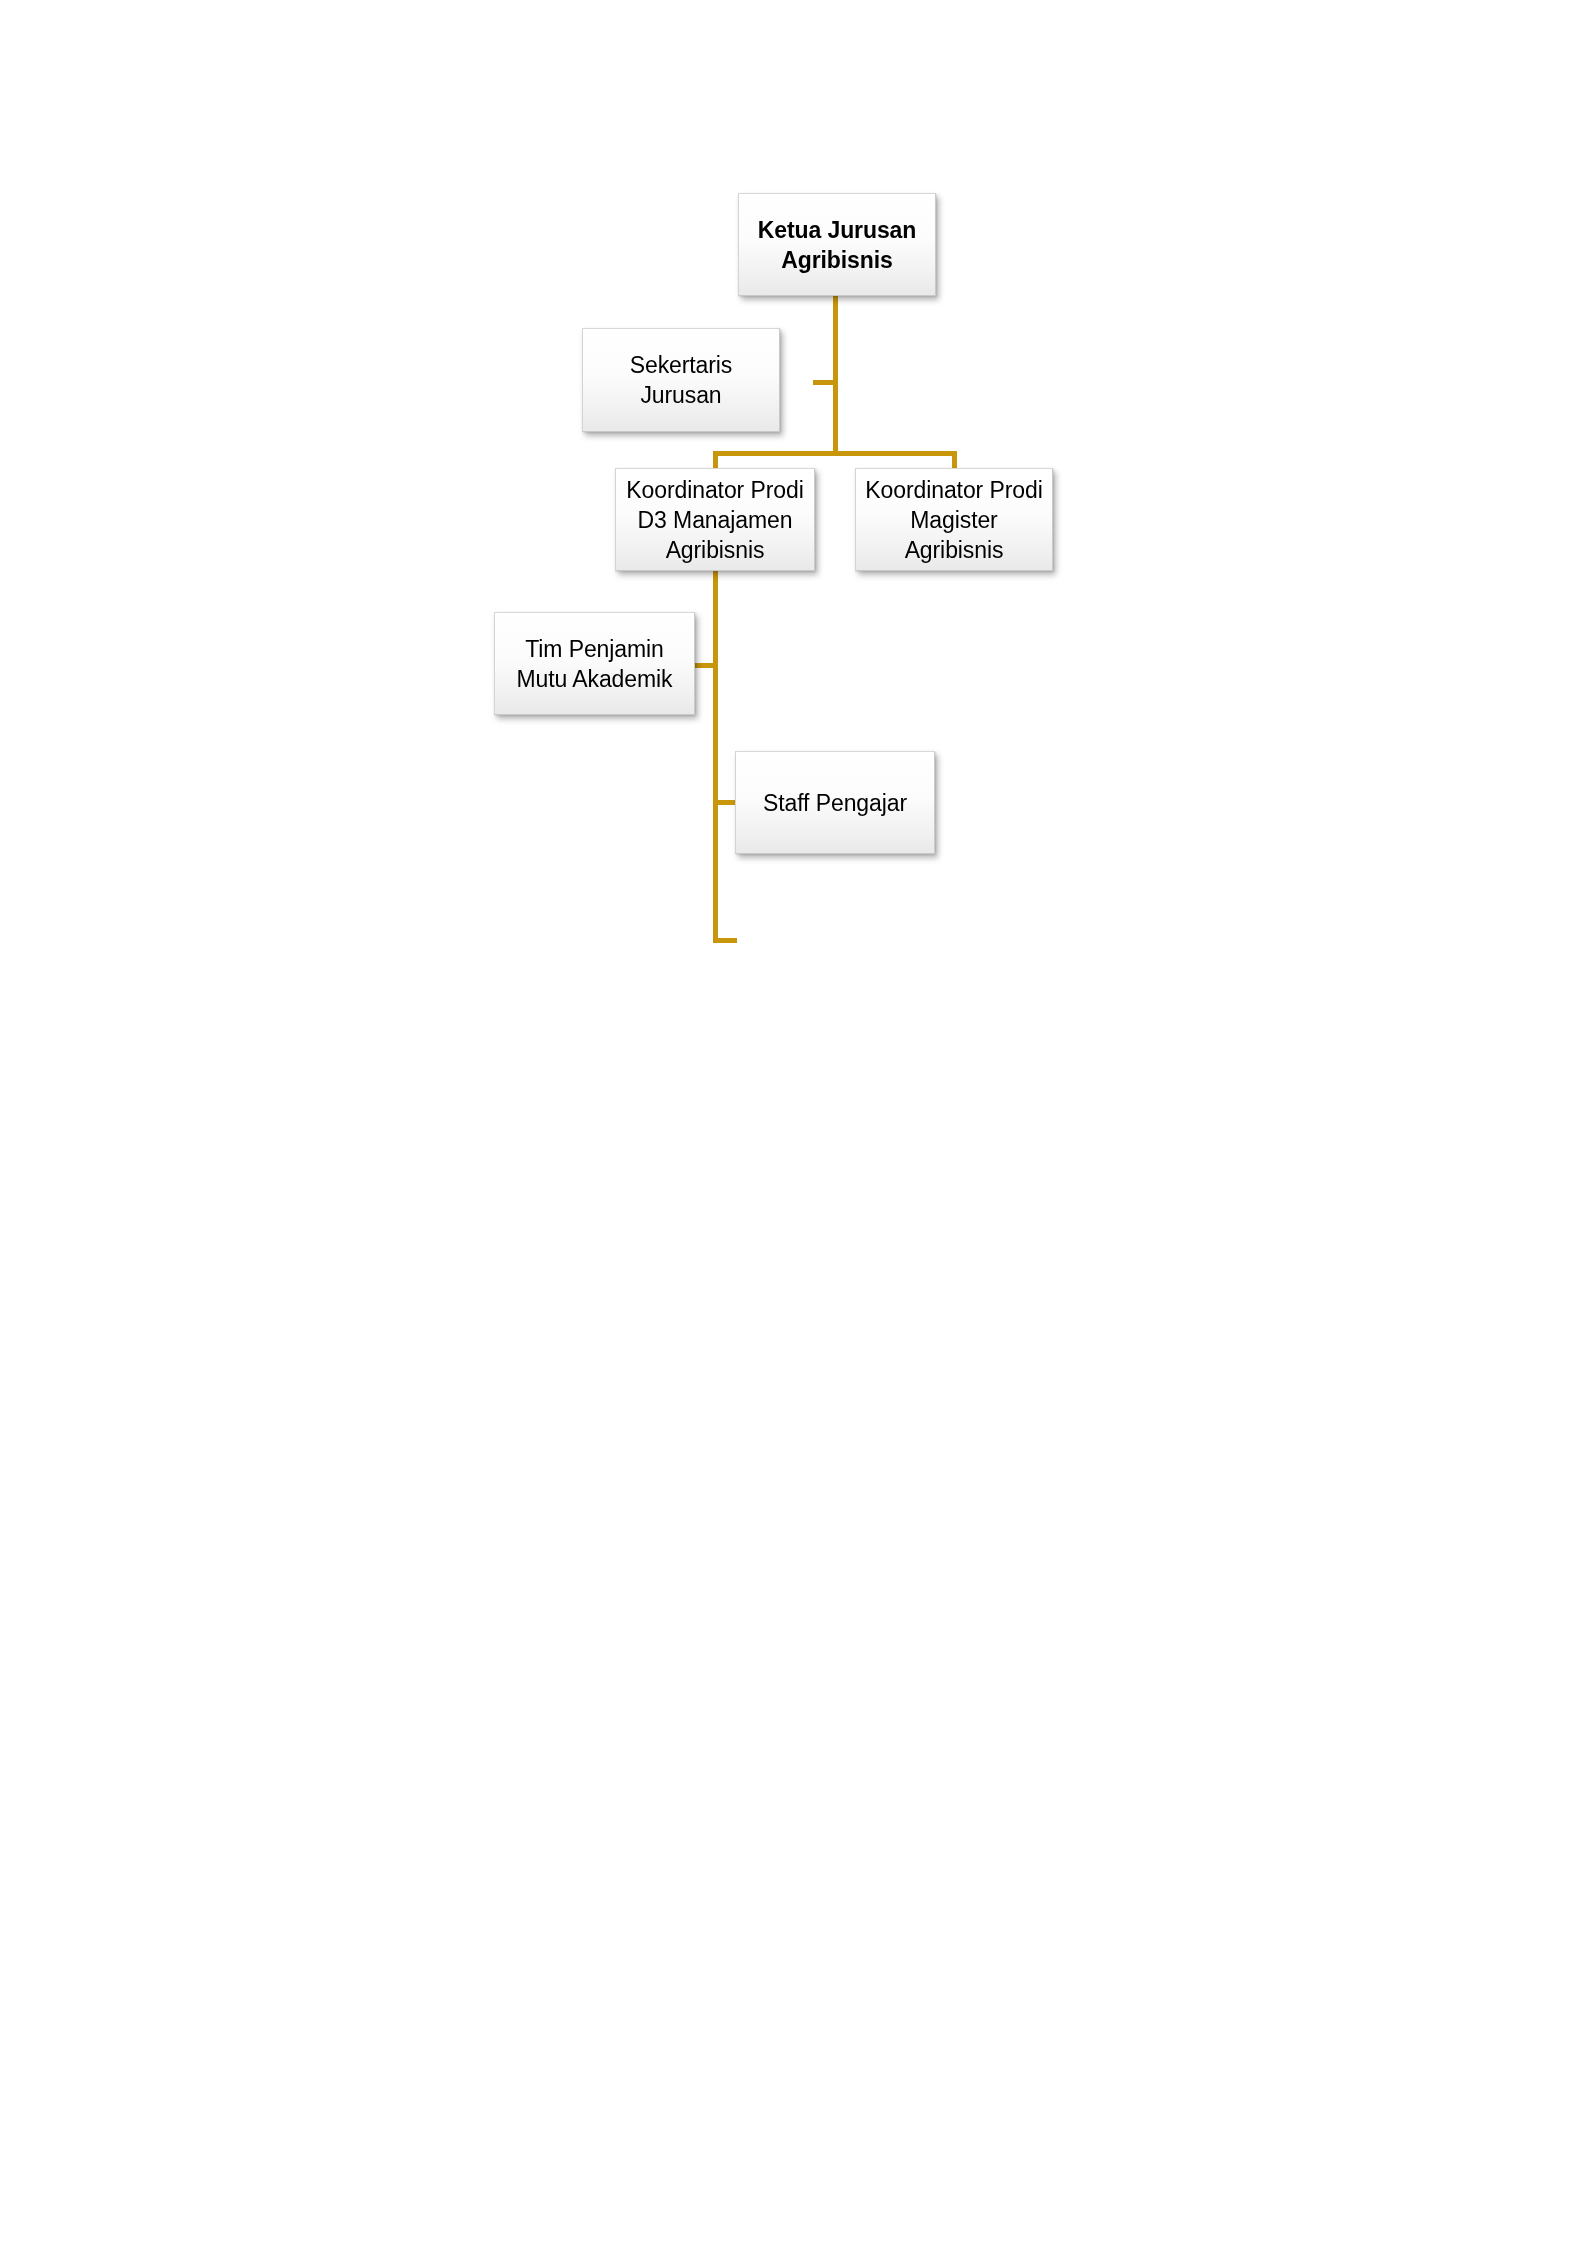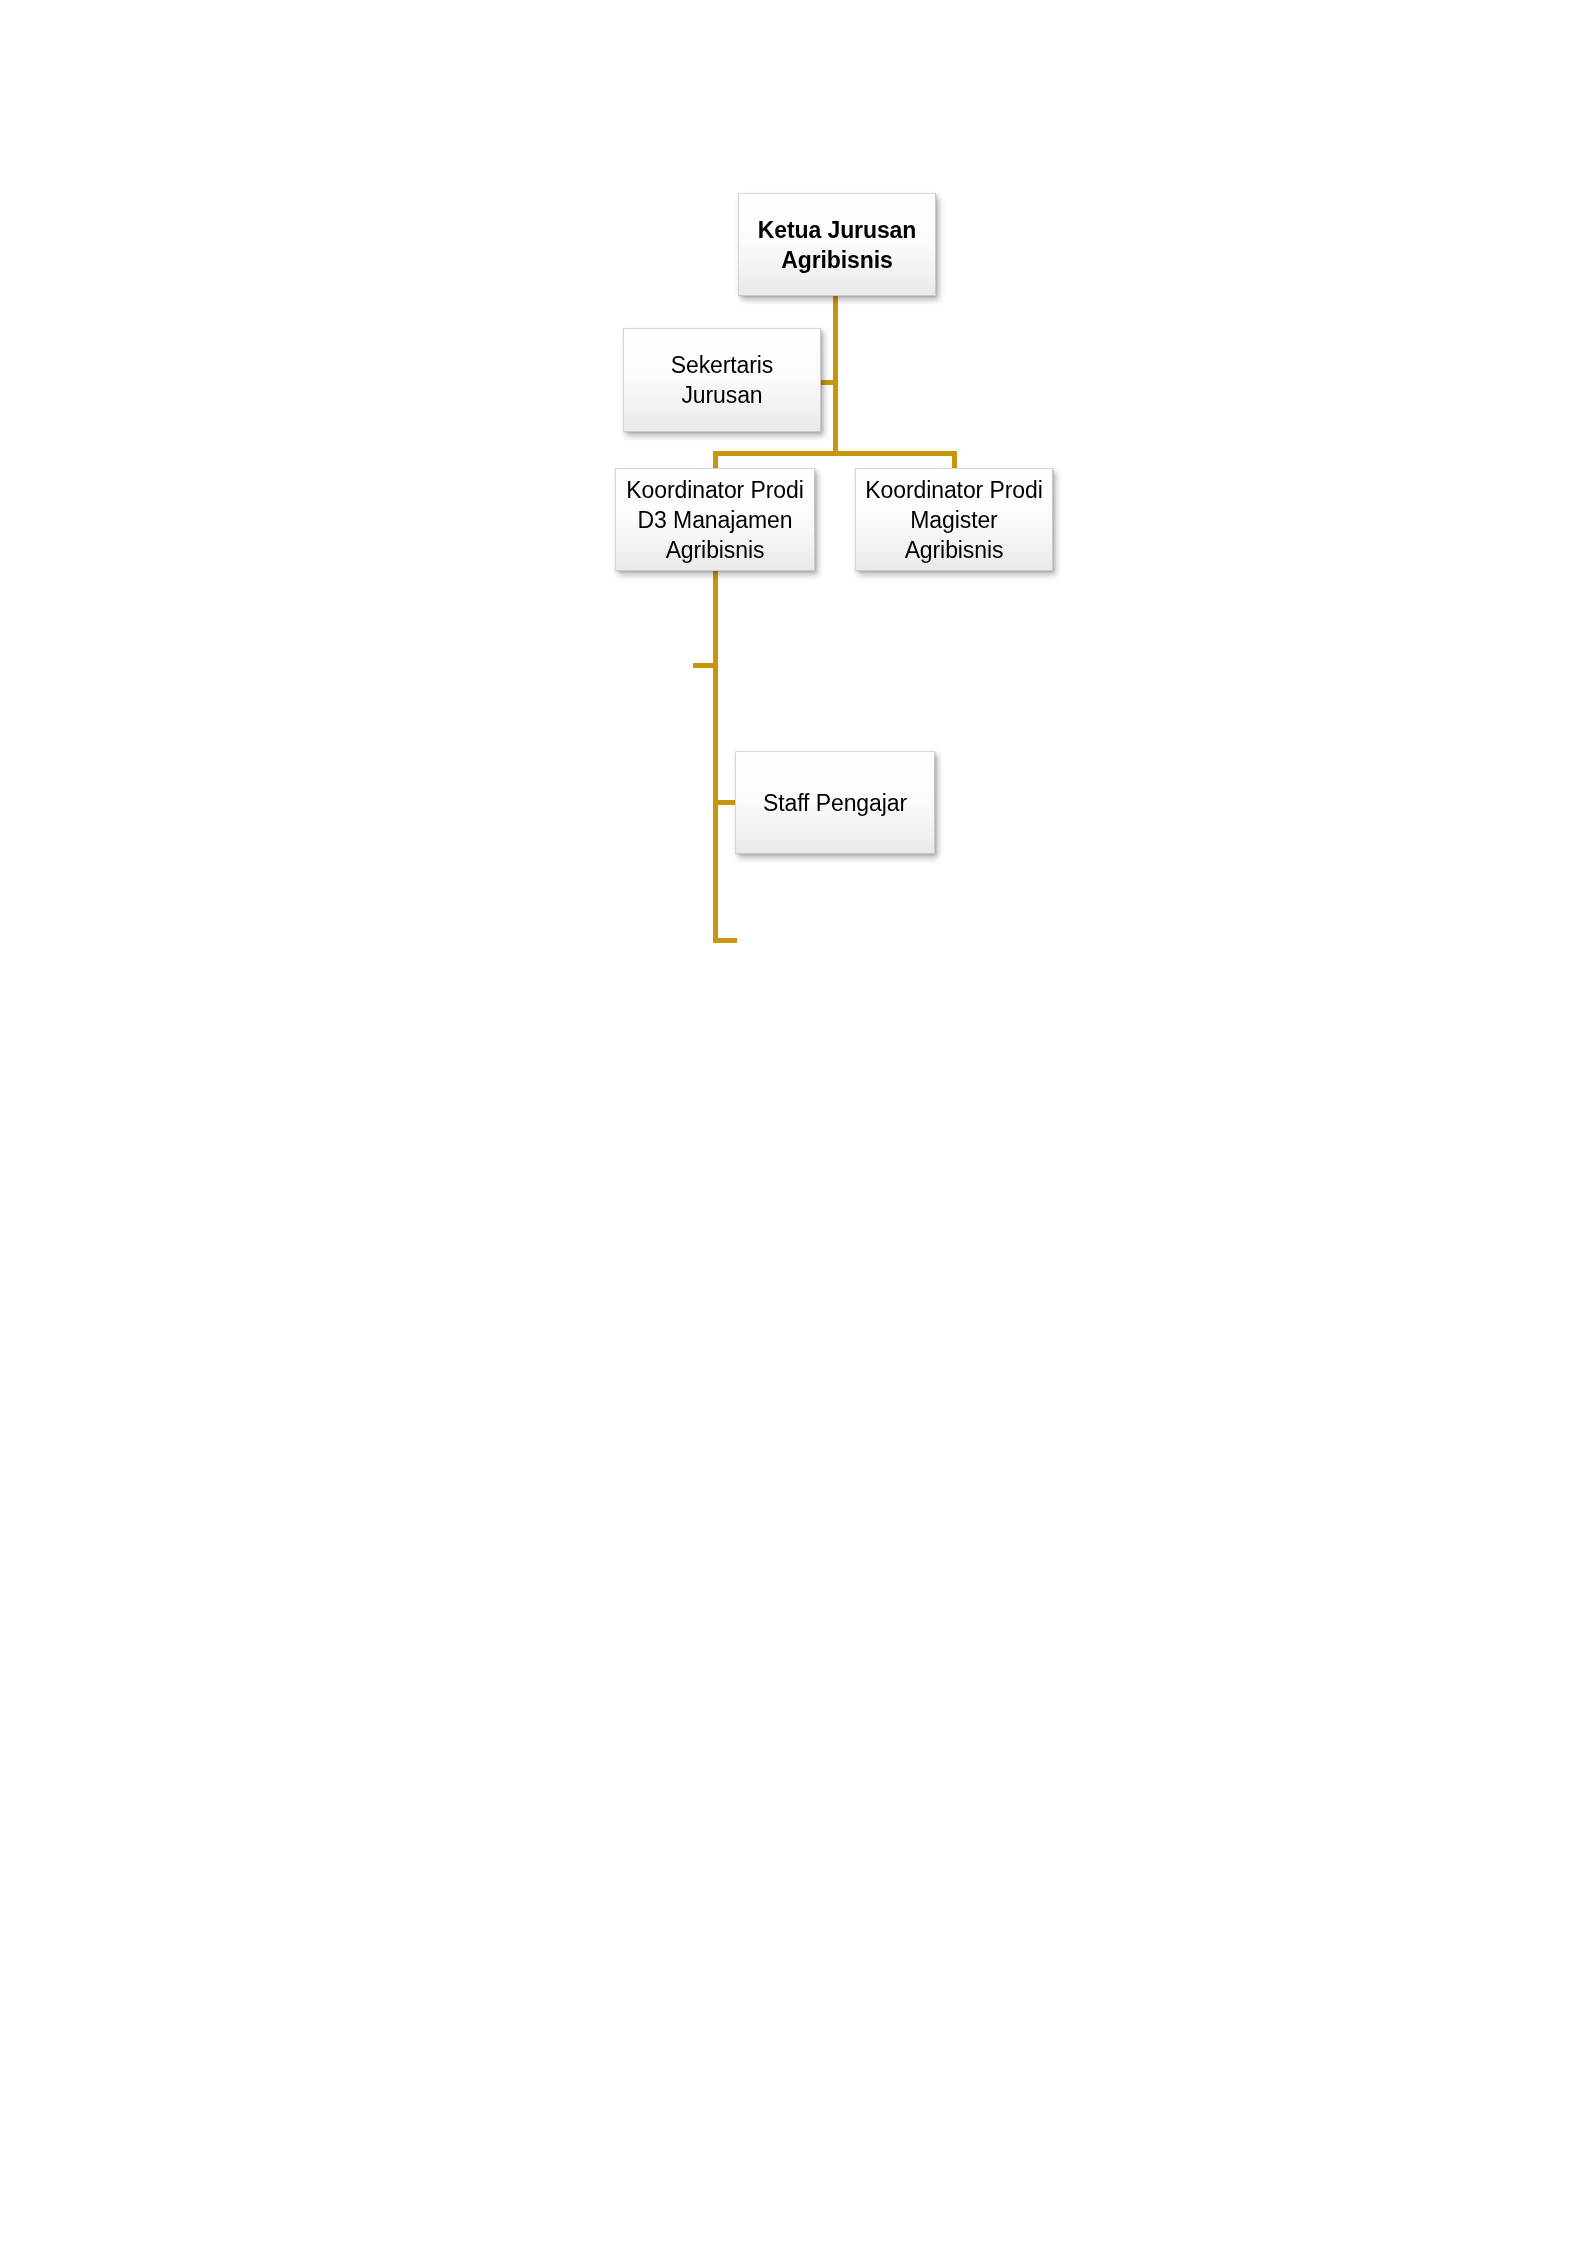--- a/index.html
+++ b/index.html
@@ -52,23 +52,25 @@
   <div class="edge" style="left: 713px; top: 451px; width: 244px; height: 5px; background: rgb(200, 150, 10);"></div>
   <div class="edge" style="left: 713px; top: 451px; width: 5px; height: 20px; background: rgb(200, 150, 10);"></div>
   <div class="edge" style="left: 952px; top: 451px; width: 5px; height: 20px; background: rgb(200, 150, 10);"></div>
   <div class="edge" style="left: 713px; top: 570px; width: 5px; height: 373px; background: rgb(200, 150, 10);"></div>
   <div class="edge" style="left: 693px; top: 663px; width: 22px; height: 5px; background: rgb(200, 150, 10);"></div>
   <div class="edge" style="left: 713px; top: 800px; width: 24px; height: 5px; background: rgb(200, 150, 10);"></div>
   <div class="edge" style="left: 713px; top: 938px; width: 24px; height: 5px; background: rgb(200, 150, 10);"></div>
 
   <div class="node" style="left: 738px; top: 193px; width: 198px; height: 103px; font-weight: bold;">Ketua Jurusan
 Agribisnis</div>
-  <div class="node" style="left: 623px; top: 328px; width: 198px; height: 104px;">Sekertaris
+  <div class="node" style="left: 582px; top: 328px; width: 198px; height: 104px;">Sekertaris
 Jurusan</div>
   <div class="node" style="left: 615px; top: 468px; width: 200px; height: 103px;">Koordinator Prodi
 D3 Manajamen
 Agribisnis</div>
   <div class="node" style="left: 855px; top: 468px; width: 198px; height: 103px;">Koordinator Prodi
 Magister
 Agribisnis</div>
+  <div class="node" style="left: 494px; top: 612px; width: 201px; height: 103px;">Tim Penjamin
+Mutu Akademik</div>
   <div class="node" style="left: 735px; top: 751px; width: 200px; height: 103px;">Staff Pengajar</div>
 
 </div>
 
 </body></html>

